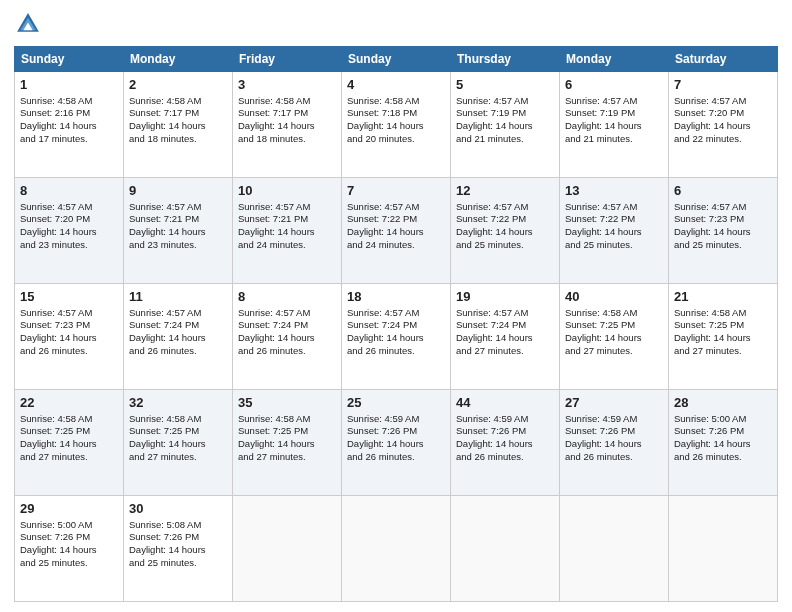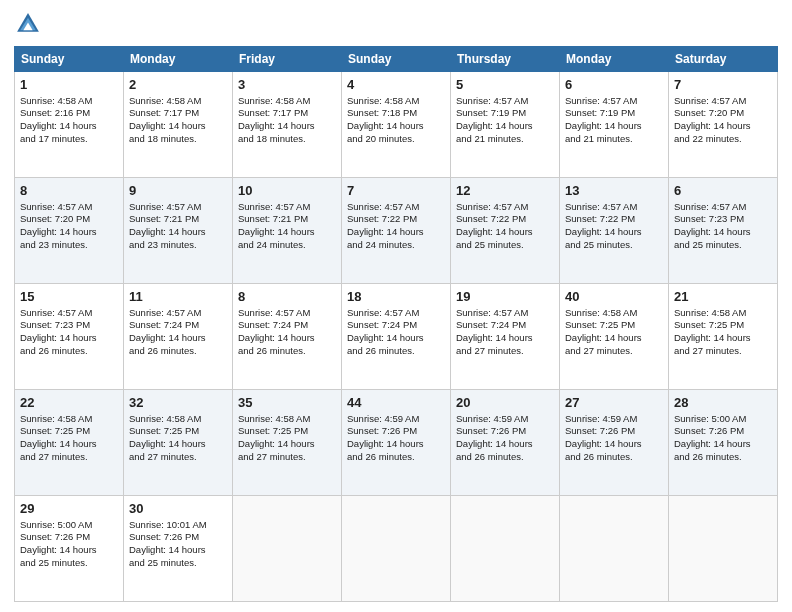--- a/index.html
+++ b/index.html
@@ -147,28 +147,28 @@
           <td><span class="day-num">8</span><span>Sunrise: 4:57 AM</span><br><span>Sunset: 7:24 PM</span><br><span>Daylight: 14 hours</span><br><span>and 26 minutes.</span></td>
           <td><span class="day-num">18</span><span>Sunrise: 4:57 AM</span><br><span>Sunset: 7:24 PM</span><br><span>Daylight: 14 hours</span><br><span>and 26 minutes.</span></td>
           <td><span class="day-num">19</span><span>Sunrise: 4:57 AM</span><br><span>Sunset: 7:24 PM</span><br><span>Daylight: 14 hours</span><br><span>and 27 minutes.</span></td>
           <td><span class="day-num">40</span><span>Sunrise: 4:58 AM</span><br><span>Sunset: 7:25 PM</span><br><span>Daylight: 14 hours</span><br><span>and 27 minutes.</span></td>
           <td><span class="day-num">21</span><span>Sunrise: 4:58 AM</span><br><span>Sunset: 7:25 PM</span><br><span>Daylight: 14 hours</span><br><span>and 27 minutes.</span></td>
         </tr>
         <tr class="row-shade">
           <td><span class="day-num">22</span><span>Sunrise: 4:58 AM</span><br><span>Sunset: 7:25 PM</span><br><span>Daylight: 14 hours</span><br><span>and 27 minutes.</span></td>
           <td><span class="day-num">32</span><span>Sunrise: 4:58 AM</span><br><span>Sunset: 7:25 PM</span><br><span>Daylight: 14 hours</span><br><span>and 27 minutes.</span></td>
           <td><span class="day-num">35</span><span>Sunrise: 4:58 AM</span><br><span>Sunset: 7:25 PM</span><br><span>Daylight: 14 hours</span><br><span>and 27 minutes.</span></td>
+          <td><span class="day-num">25</span><span>Sunrise: 4:59 AM</span><br><span>Sunset: 7:26 PM</span><br><span>Daylight: 14 hours</span><br><span>and 26 minutes.</span></td>
           <td><span class="day-num">44</span><span>Sunrise: 4:59 AM</span><br><span>Sunset: 7:26 PM</span><br><span>Daylight: 14 hours</span><br><span>and 26 minutes.</span></td>
-          <td><span class="day-num">20</span><span>Sunrise: 4:59 AM</span><br><span>Sunset: 7:26 PM</span><br><span>Daylight: 14 hours</span><br><span>and 26 minutes.</span></td>
           <td><span class="day-num">27</span><span>Sunrise: 4:59 AM</span><br><span>Sunset: 7:26 PM</span><br><span>Daylight: 14 hours</span><br><span>and 26 minutes.</span></td>
           <td><span class="day-num">28</span><span>Sunrise: 5:00 AM</span><br><span>Sunset: 7:26 PM</span><br><span>Daylight: 14 hours</span><br><span>and 26 minutes.</span></td>
         </tr>
         <tr>
           <td><span class="day-num">29</span><span>Sunrise: 5:00 AM</span><br><span>Sunset: 7:26 PM</span><br><span>Daylight: 14 hours</span><br><span>and 25 minutes.</span></td>
-          <td><span class="day-num">30</span><span>Sunrise: 10:01 AM</span><br><span>Sunset: 7:26 PM</span><br><span>Daylight: 14 hours</span><br><span>and 25 minutes.</span></td>
+          <td><span class="day-num">30</span><span>Sunrise: 5:08 AM</span><br><span>Sunset: 7:26 PM</span><br><span>Daylight: 14 hours</span><br><span>and 25 minutes.</span></td>
           <td class="empty"></td>
           <td class="empty"></td>
           <td class="empty"></td>
           <td class="empty"></td>
           <td class="empty"></td>
         </tr>
       </tbody>
   </table>
 </div>
 

